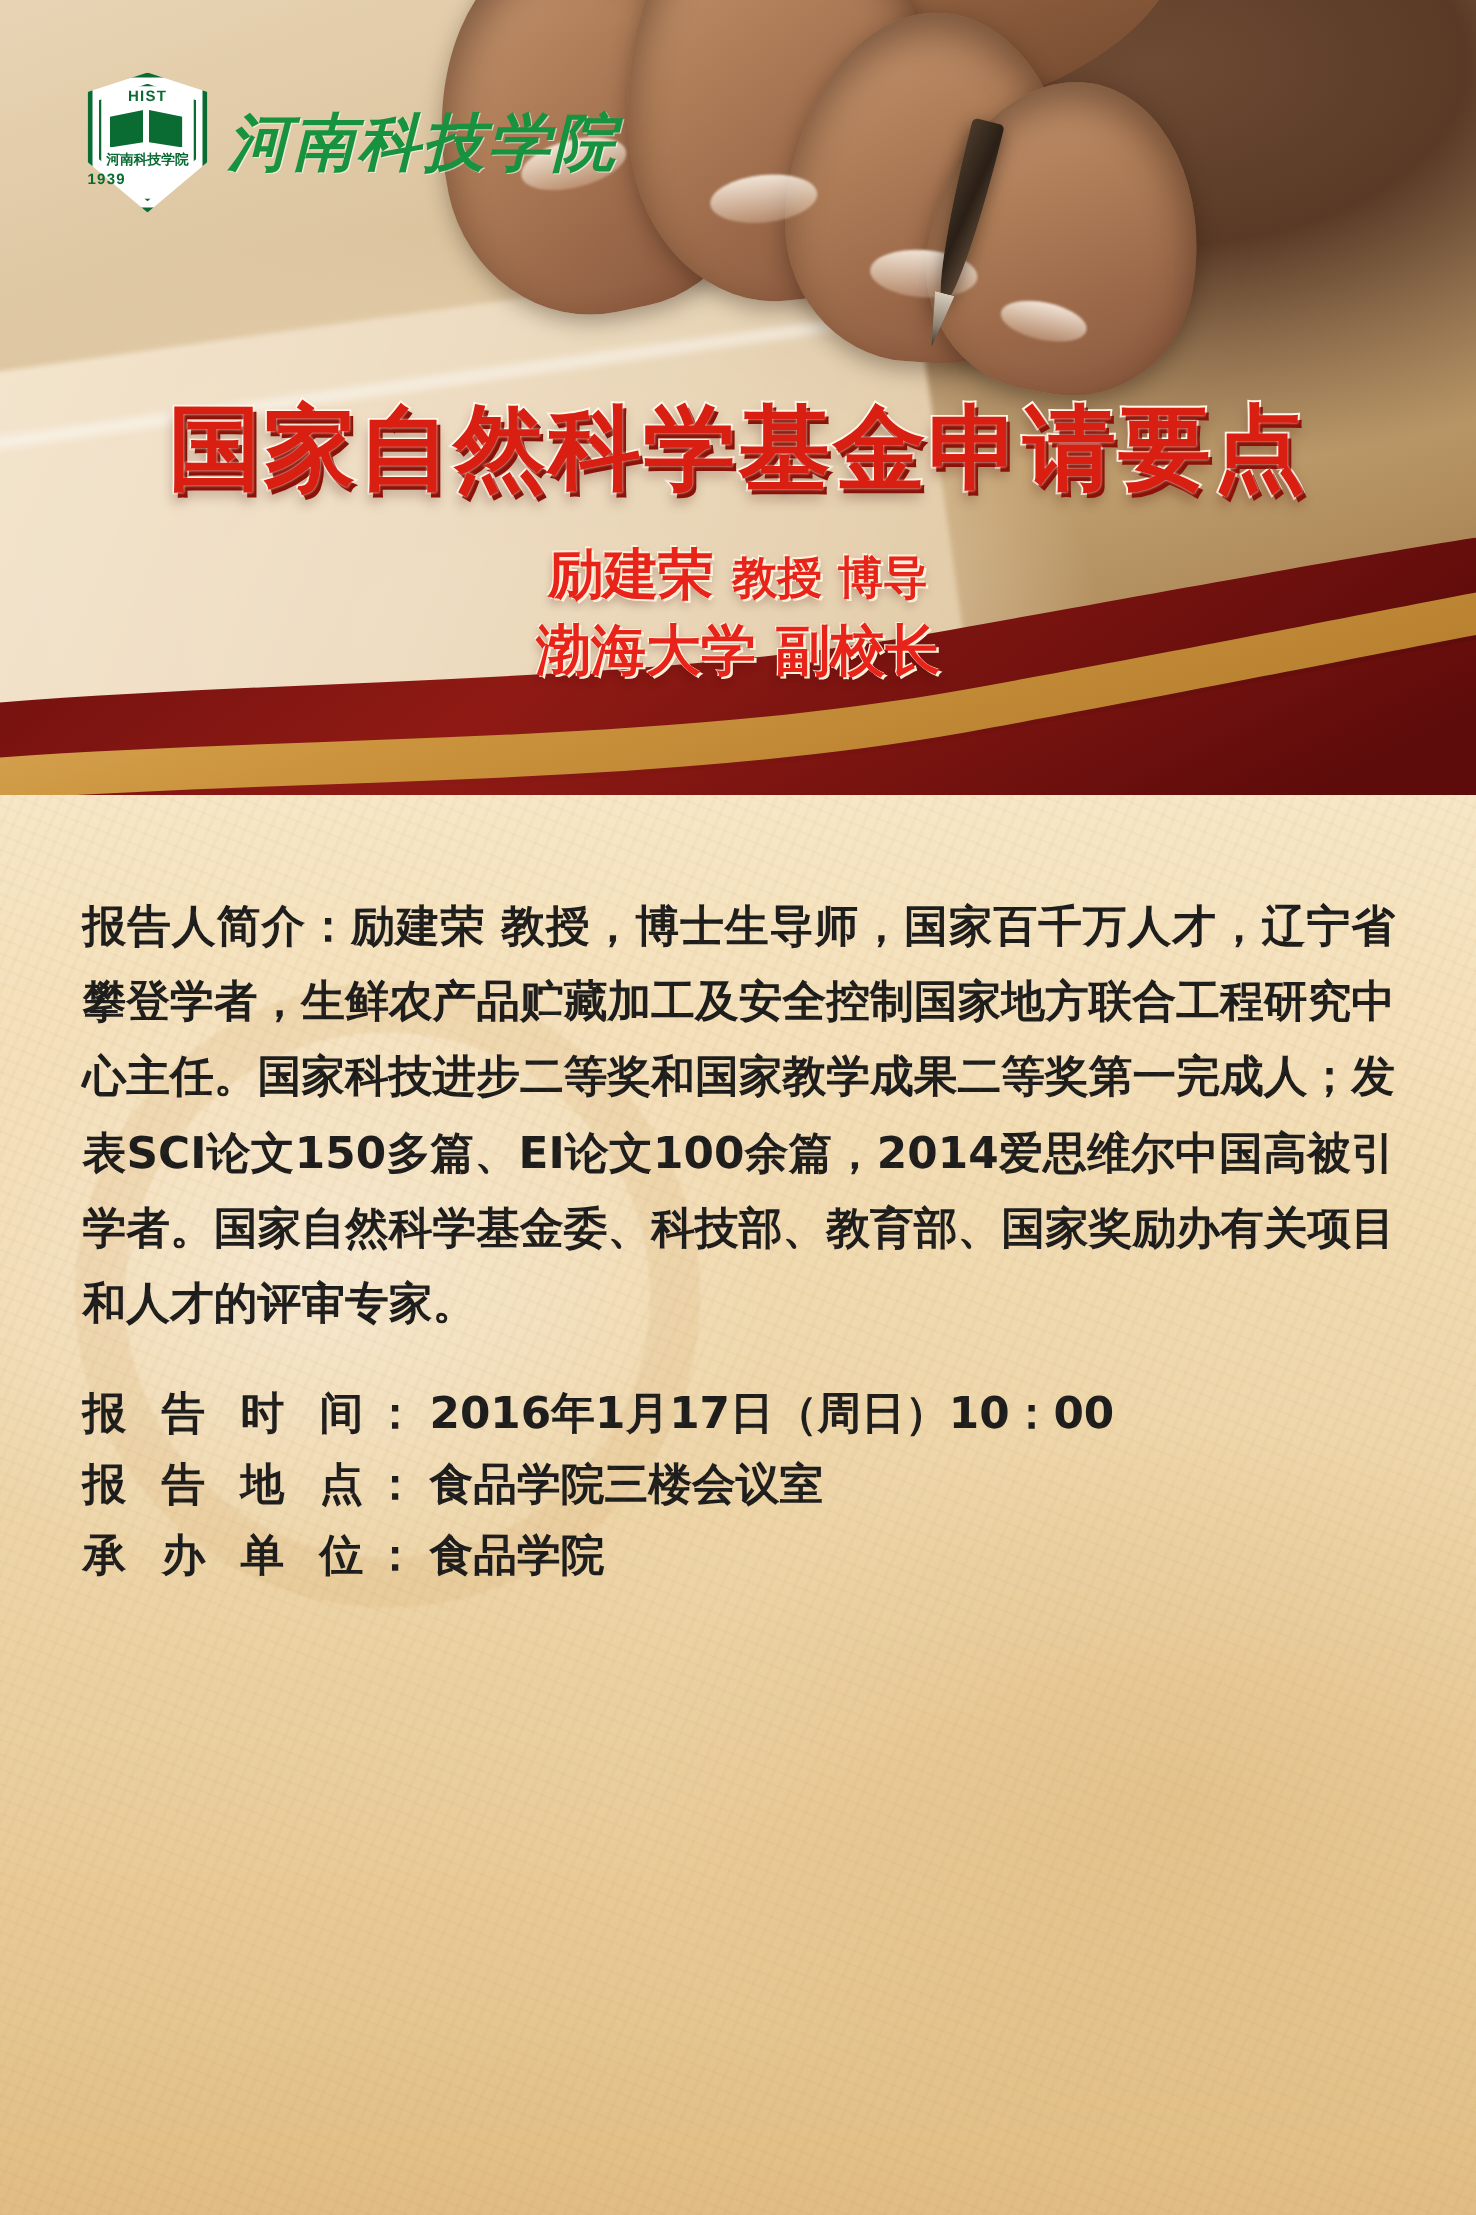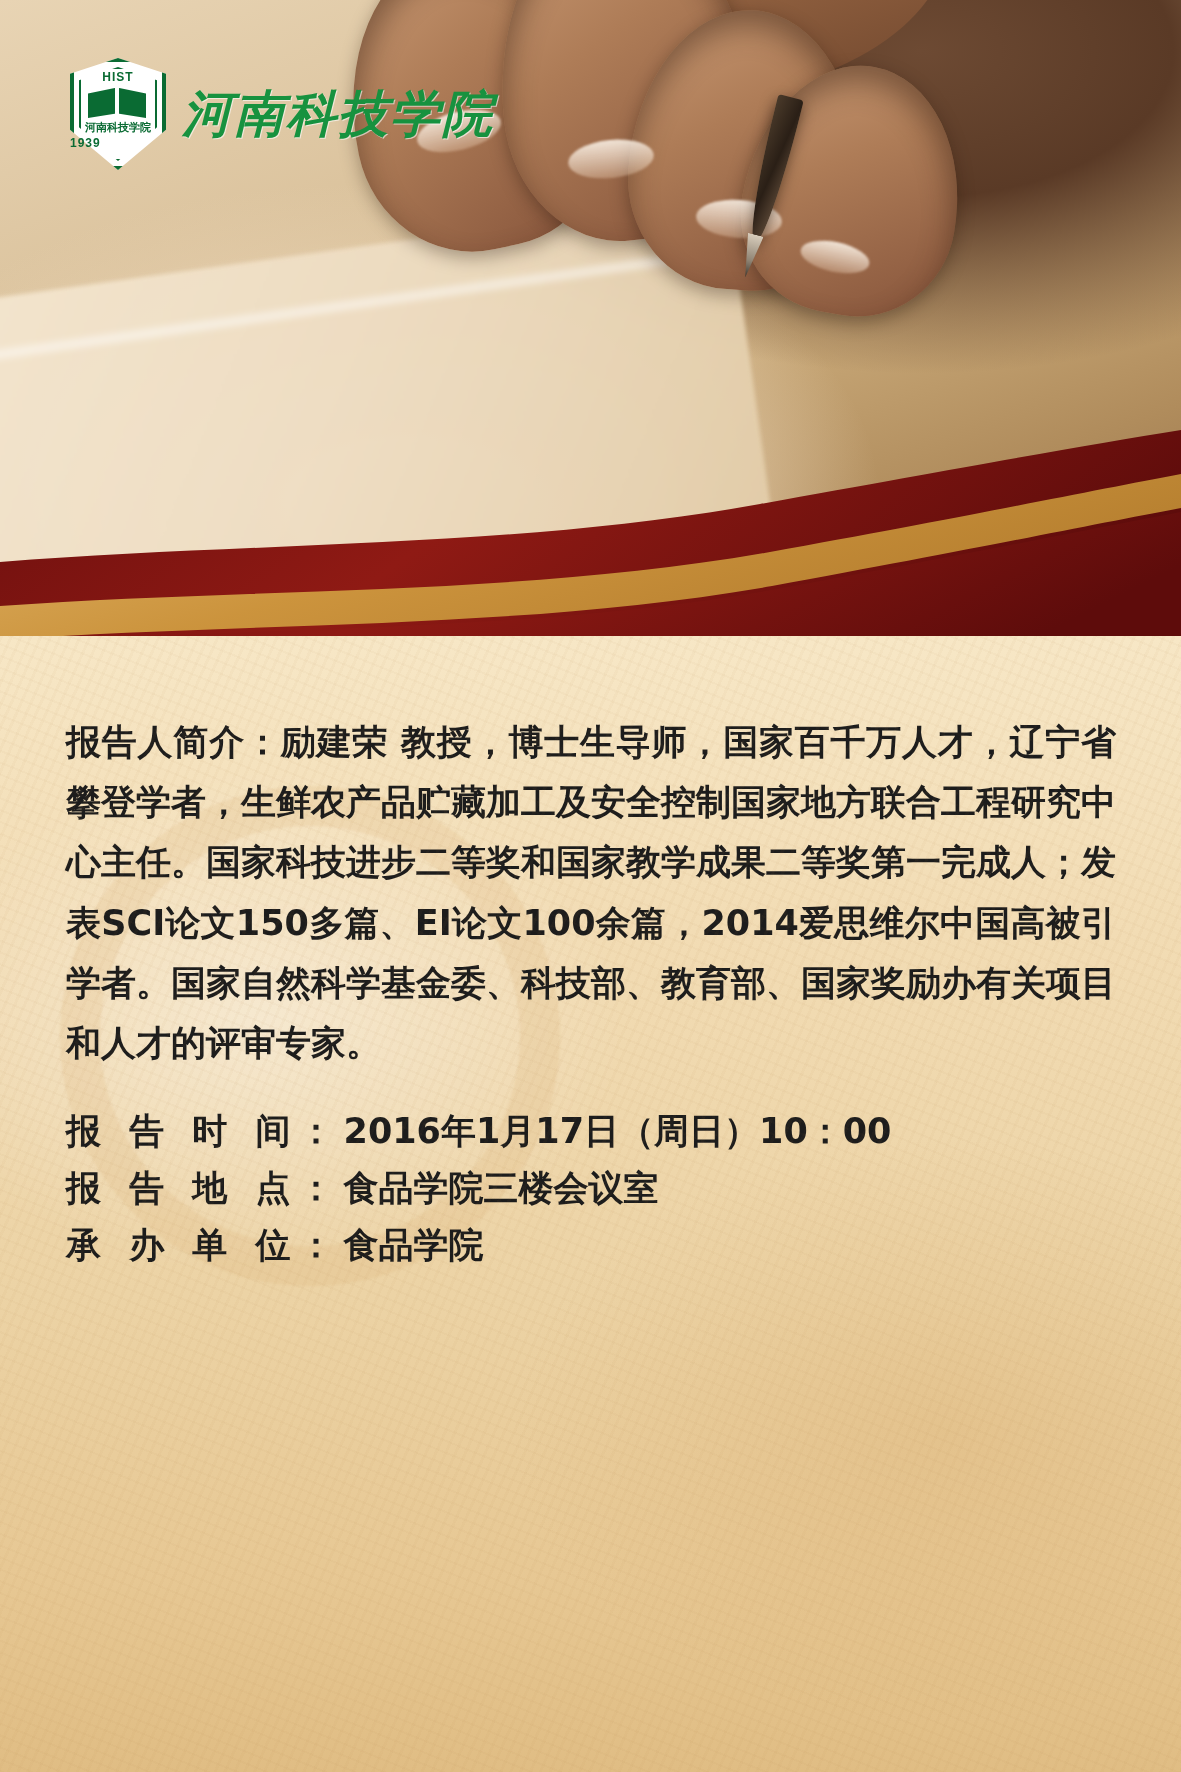--- a/index.html
+++ b/index.html
@@ -317,20 +317,30 @@
       <div class="shield"></div>
       <div class="inner"></div>
       <div class="hist">HIST</div>
       <div class="book"></div>
       <div class="cn">河南科技学院</div>
       <div class="year">1939</div>
     </div>
     <div class="logo-text">河南科技学院</div>
   </div>
 
+  <div class="title-wrap">
+    <h1 class="main-title">国家自然科学基金申请要点</h1>
+    <div class="sub-title">
+      <div>
+        <span>励建荣</span>
+        <span class="small">教授 博导</span>
+      </div>
+      <div>渤海大学 副校长</div>
+    </div>
+  </div>
 
   <div class="body-area">
     <div class="watermark"></div>
 
     <div class="content">
       <div class="intro">
         <span class="label">报告人简介：</span><span>励建荣 教授，博士生导师，国家百千万人才，辽宁省攀登学者，生鲜农产品贮藏加工及安全控制国家地方联合工程研究中心主任。国家科技进步二等奖和国家教学成果二等奖第一完成人；发表SCI论文150多篇、EI论文100余篇，2014爱思维尔中国高被引学者。国家自然科学基金委、科技部、教育部、国家奖励办有关项目和人才的评审专家。</span>
       </div>
 
       <div class="meta">

